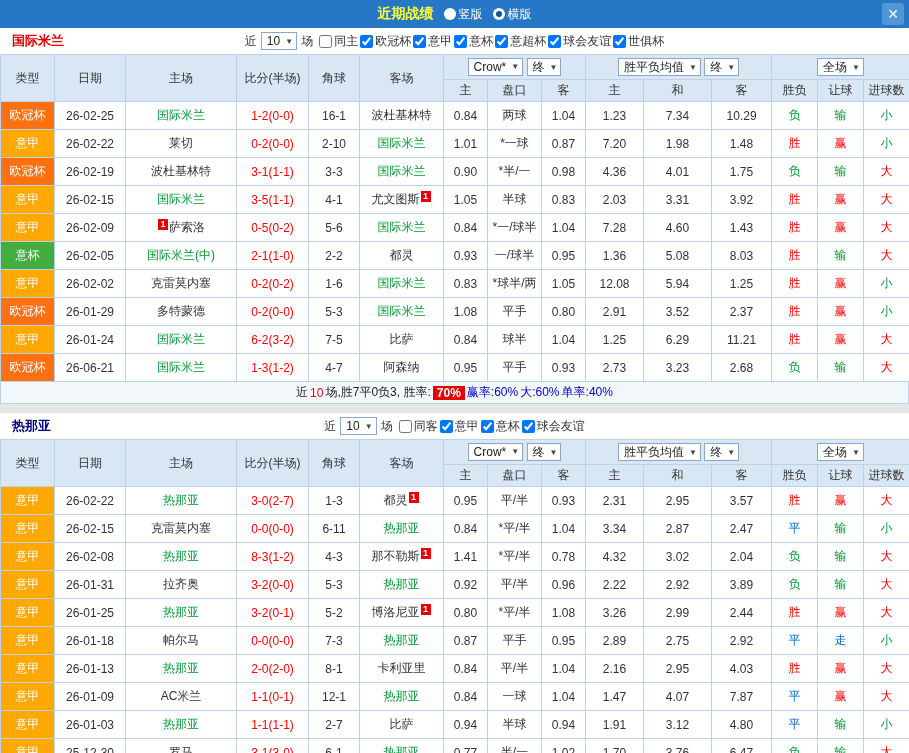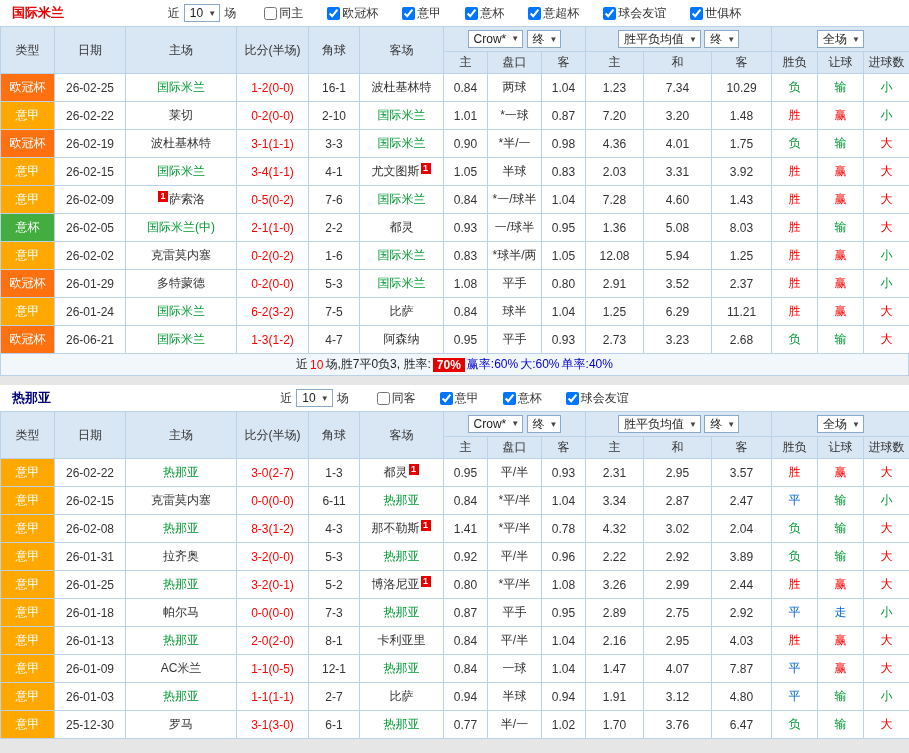--- a/index.html
+++ b/index.html
@@ -33,21 +33,21 @@
   }
   
   .filterbar{
     height:26px; background:#fff; display:flex; align-items:center; position:relative;
   }
   .team-label{ position:absolute; left:12px; font-weight:bold; font-size:13px; }
   .team-label.red{ color:#e60000; }
   .team-label.navy{ color:#000080; }
   .filters{ margin:0 auto; display:flex; align-items:center; gap:4px; }
   .cbs{ display:inline-flex; align-items:center; }
-  label.cb{ display:inline-flex; align-items:center; margin-left:24px; cursor:pointer; }
+  label.cb{ display:inline-flex; align-items:center; margin-left:2px; cursor:pointer; }
   label.cb input{ margin:0 2px 0 0; width:13px; height:13px; }
   
   .dd{
     display:inline-flex; align-items:center; background:#fff;
     border:1px solid #8aa8c8; height:18px; padding:0 3px 0 5px;
     cursor:pointer; gap:5px; font-size:12px; color:#222;
   }
   .dd .arr{ font-size:8px; color:#444; }
   
   table.grid{ border-collapse:collapse; table-layout:fixed; width:909px; background:#fff; }
@@ -82,20 +82,28 @@
   .seg-red-text{ color:#ff0000; }
   .seg-red-badge{ background:#e60000; color:#fff; padding:0 4px; font-weight:bold; }
   .seg-blue{ color:#0000cc;text-align:center; }
   .gap{ height:9px; }
 </style>
 </head>
 <body>
 
 <div class="window">
 
+  <div class="titlebar">
+    <span class="title">近期战绩</span>
+    <span class="radio"></span>
+    <span class="radio-label">竖版</span>
+    <span class="radio sel"></span>
+    <span class="radio-label">横版</span>
+    <span class="close">✕</span>
+  </div>
 
   <div class="section">
     <div class="filterbar">
       <span class="team-label red">国际米兰</span>
       <div class="filters">
         <span>近</span>
         <span class="dd">
             <span>10</span>
             <span class="arr">▼</span>
           </span>
@@ -220,21 +228,21 @@
             <td class="type-serie">意甲</td>
             <td>26-02-22</td>
             <td><span>莱切</span></td>
             <td class="t-red">0-2(0-0)</td>
             <td>2-10</td>
             <td><span class="t-green">国际米兰</span></td>
             <td>1.01</td>
             <td>*一球</td>
             <td>0.87</td>
             <td>7.20</td>
-            <td>3.20</td>
+            <td>1.98</td>
             <td>1.48</td>
             <td class="res-win">胜</td>
             <td class="res-win">赢</td>
             <td class="res-lose">小</td>
           </tr>
           <tr>
             <td class="type-ucl">欧冠杯</td>
             <td>26-02-19</td>
             <td><span>波杜基林特</span></td>
             <td class="t-red">3-1(1-1)</td>
@@ -247,39 +255,39 @@
             <td>4.01</td>
             <td>1.75</td>
             <td class="res-lose">负</td>
             <td class="res-lose">输</td>
             <td class="res-win">大</td>
           </tr>
           <tr>
             <td class="type-serie">意甲</td>
             <td>26-02-15</td>
             <td><span class="t-green">国际米兰</span></td>
-            <td class="t-red">3-4(1-1)</td>
+            <td class="t-red">3-5(1-1)</td>
             <td>4-1</td>
             <td><span>尤文图斯</span><span class="badge">1</span></td>
             <td>1.05</td>
             <td>半球</td>
             <td>0.83</td>
             <td>2.03</td>
             <td>3.31</td>
             <td>3.92</td>
             <td class="res-win">胜</td>
             <td class="res-win">赢</td>
             <td class="res-win">大</td>
           </tr>
           <tr>
             <td class="type-serie">意甲</td>
             <td>26-02-09</td>
             <td><span class="badge">1</span><span>萨索洛</span></td>
             <td class="t-red">0-5(0-2)</td>
-            <td>7-6</td>
+            <td>5-6</td>
             <td><span class="t-green">国际米兰</span></td>
             <td>0.84</td>
             <td>*一/球半</td>
             <td>1.04</td>
             <td>7.28</td>
             <td>4.60</td>
             <td>1.43</td>
             <td class="res-win">胜</td>
             <td class="res-win">赢</td>
             <td class="res-win">大</td>
@@ -598,21 +606,21 @@
             <td>2.95</td>
             <td>4.03</td>
             <td class="res-win">胜</td>
             <td class="res-win">赢</td>
             <td class="res-win">大</td>
           </tr>
           <tr>
             <td class="type-serie">意甲</td>
             <td>26-01-09</td>
             <td><span>AC米兰</span></td>
-            <td class="t-red">1-1(0-5)</td>
+            <td class="t-red">1-1(0-1)</td>
             <td>12-1</td>
             <td><span class="t-green">热那亚</span></td>
             <td>0.84</td>
             <td>一球</td>
             <td>1.04</td>
             <td>1.47</td>
             <td>4.07</td>
             <td>7.87</td>
             <td class="res-draw">平</td>
             <td class="res-win">赢</td>

